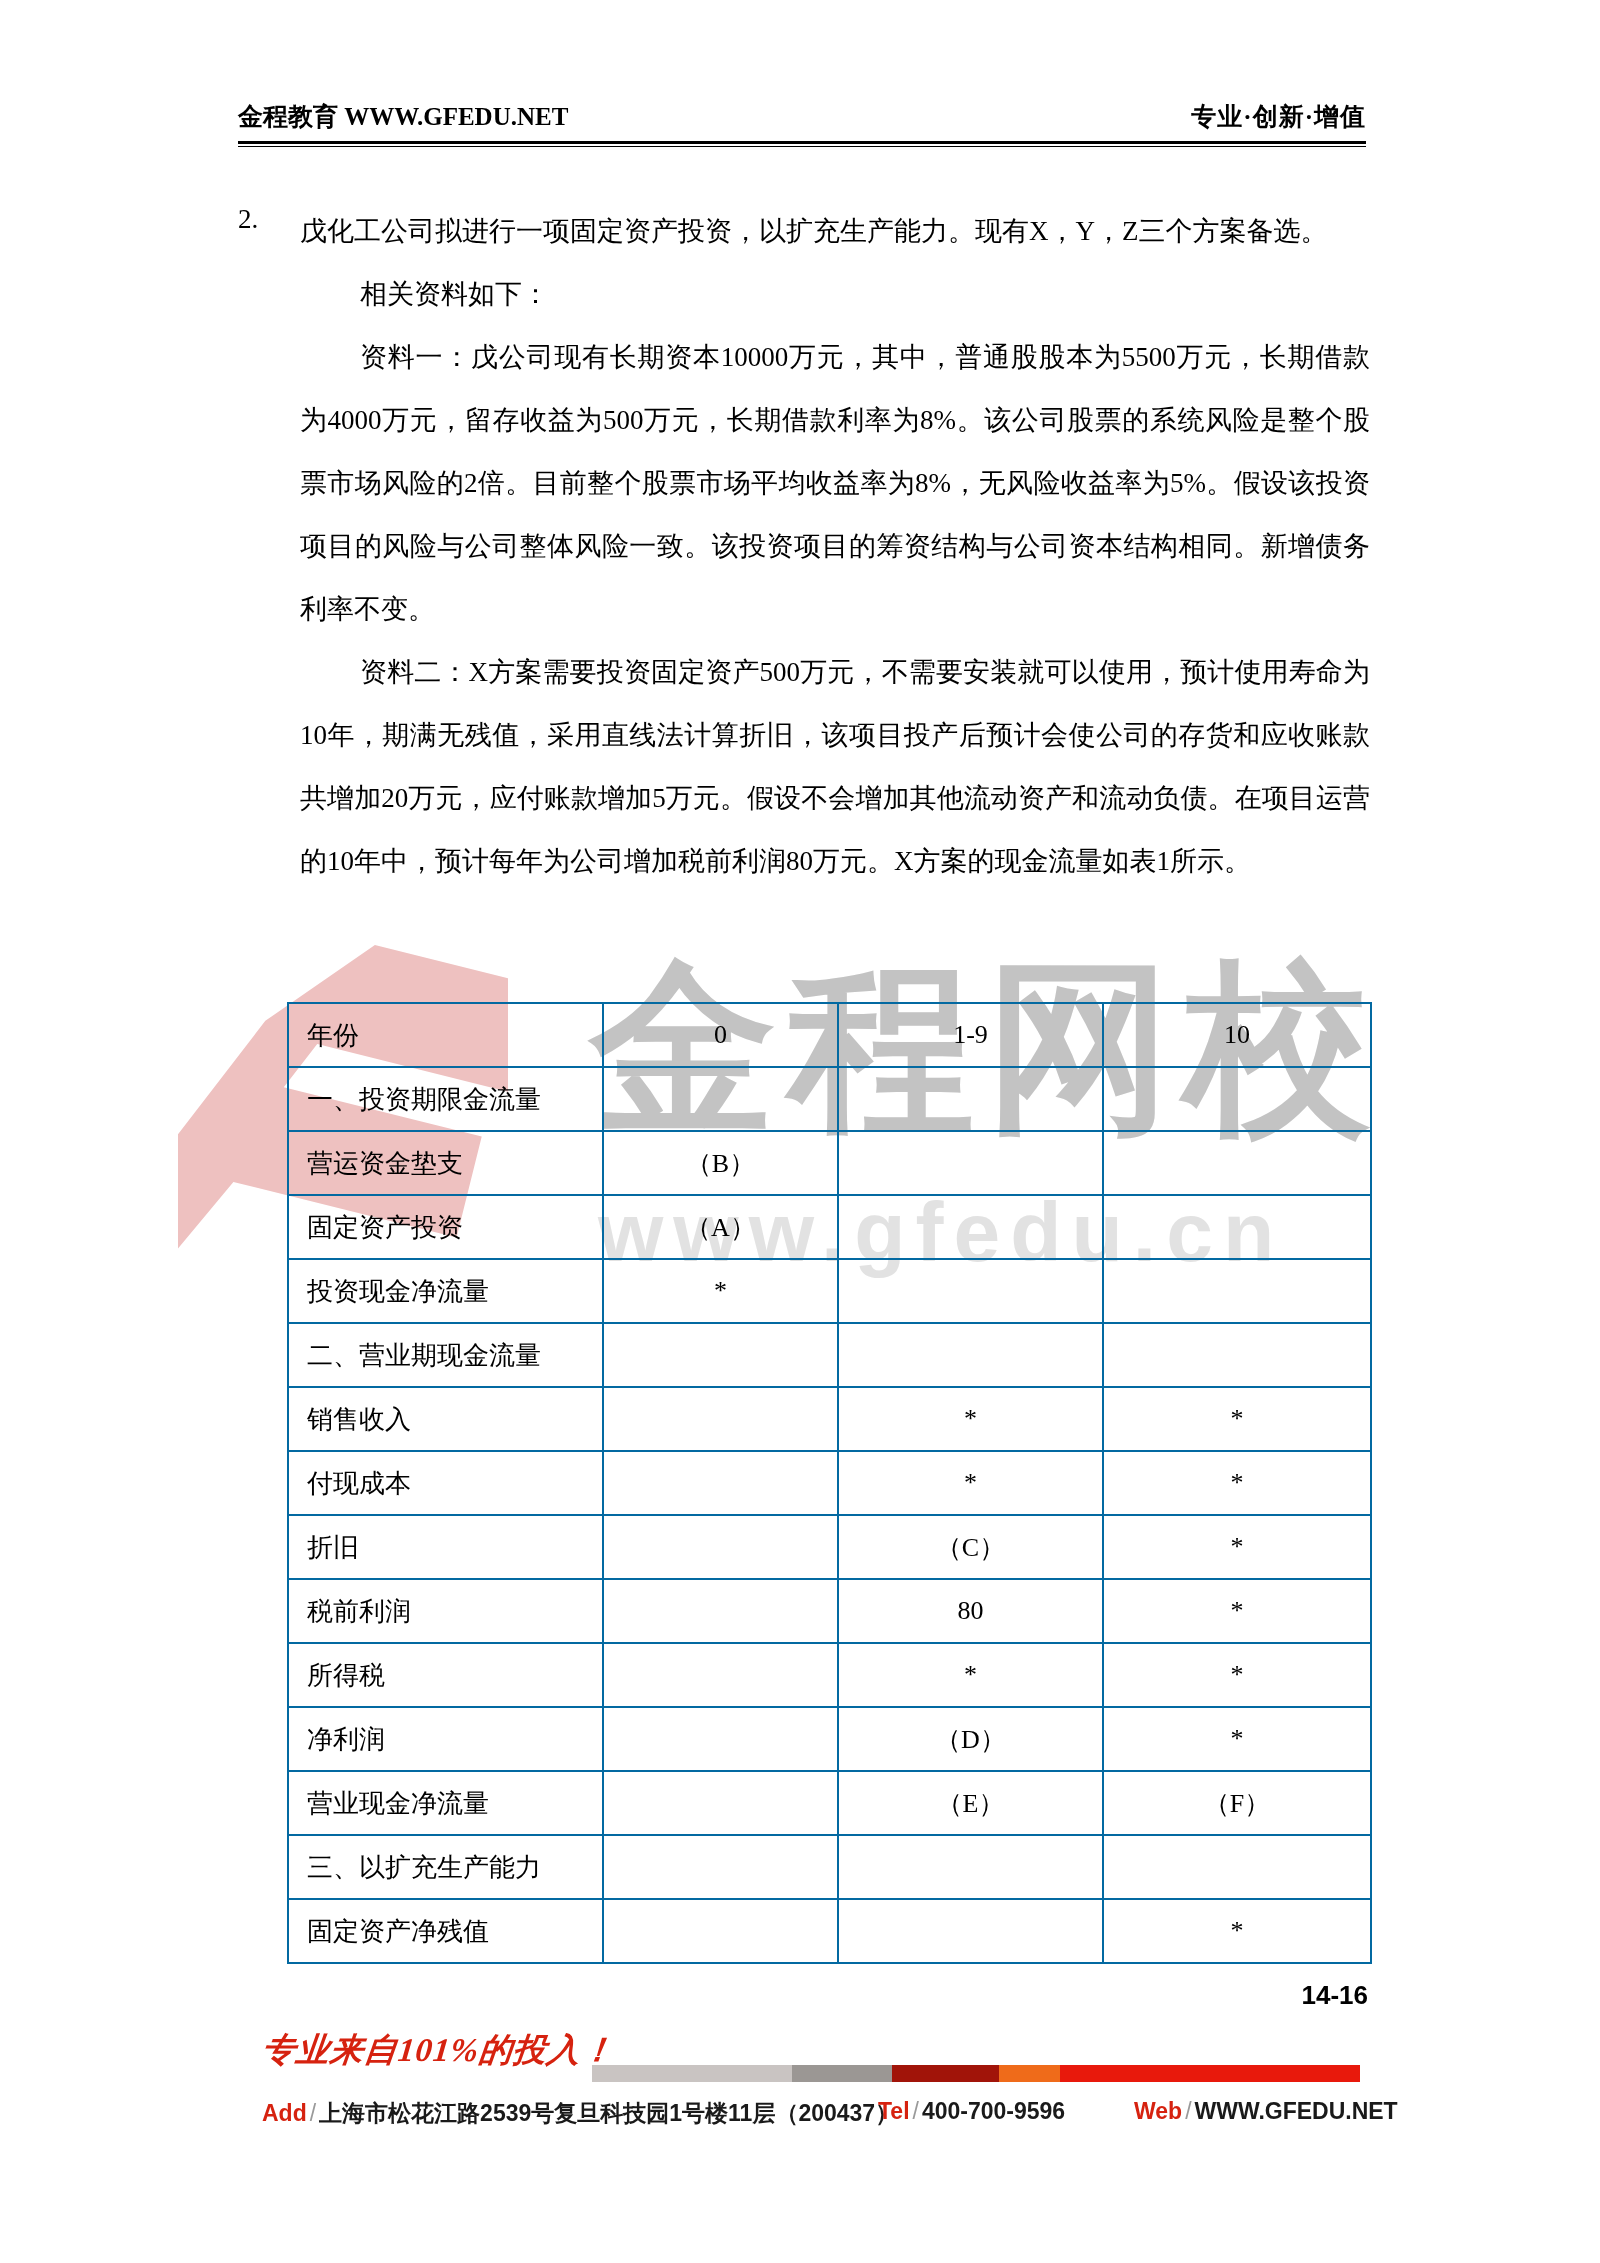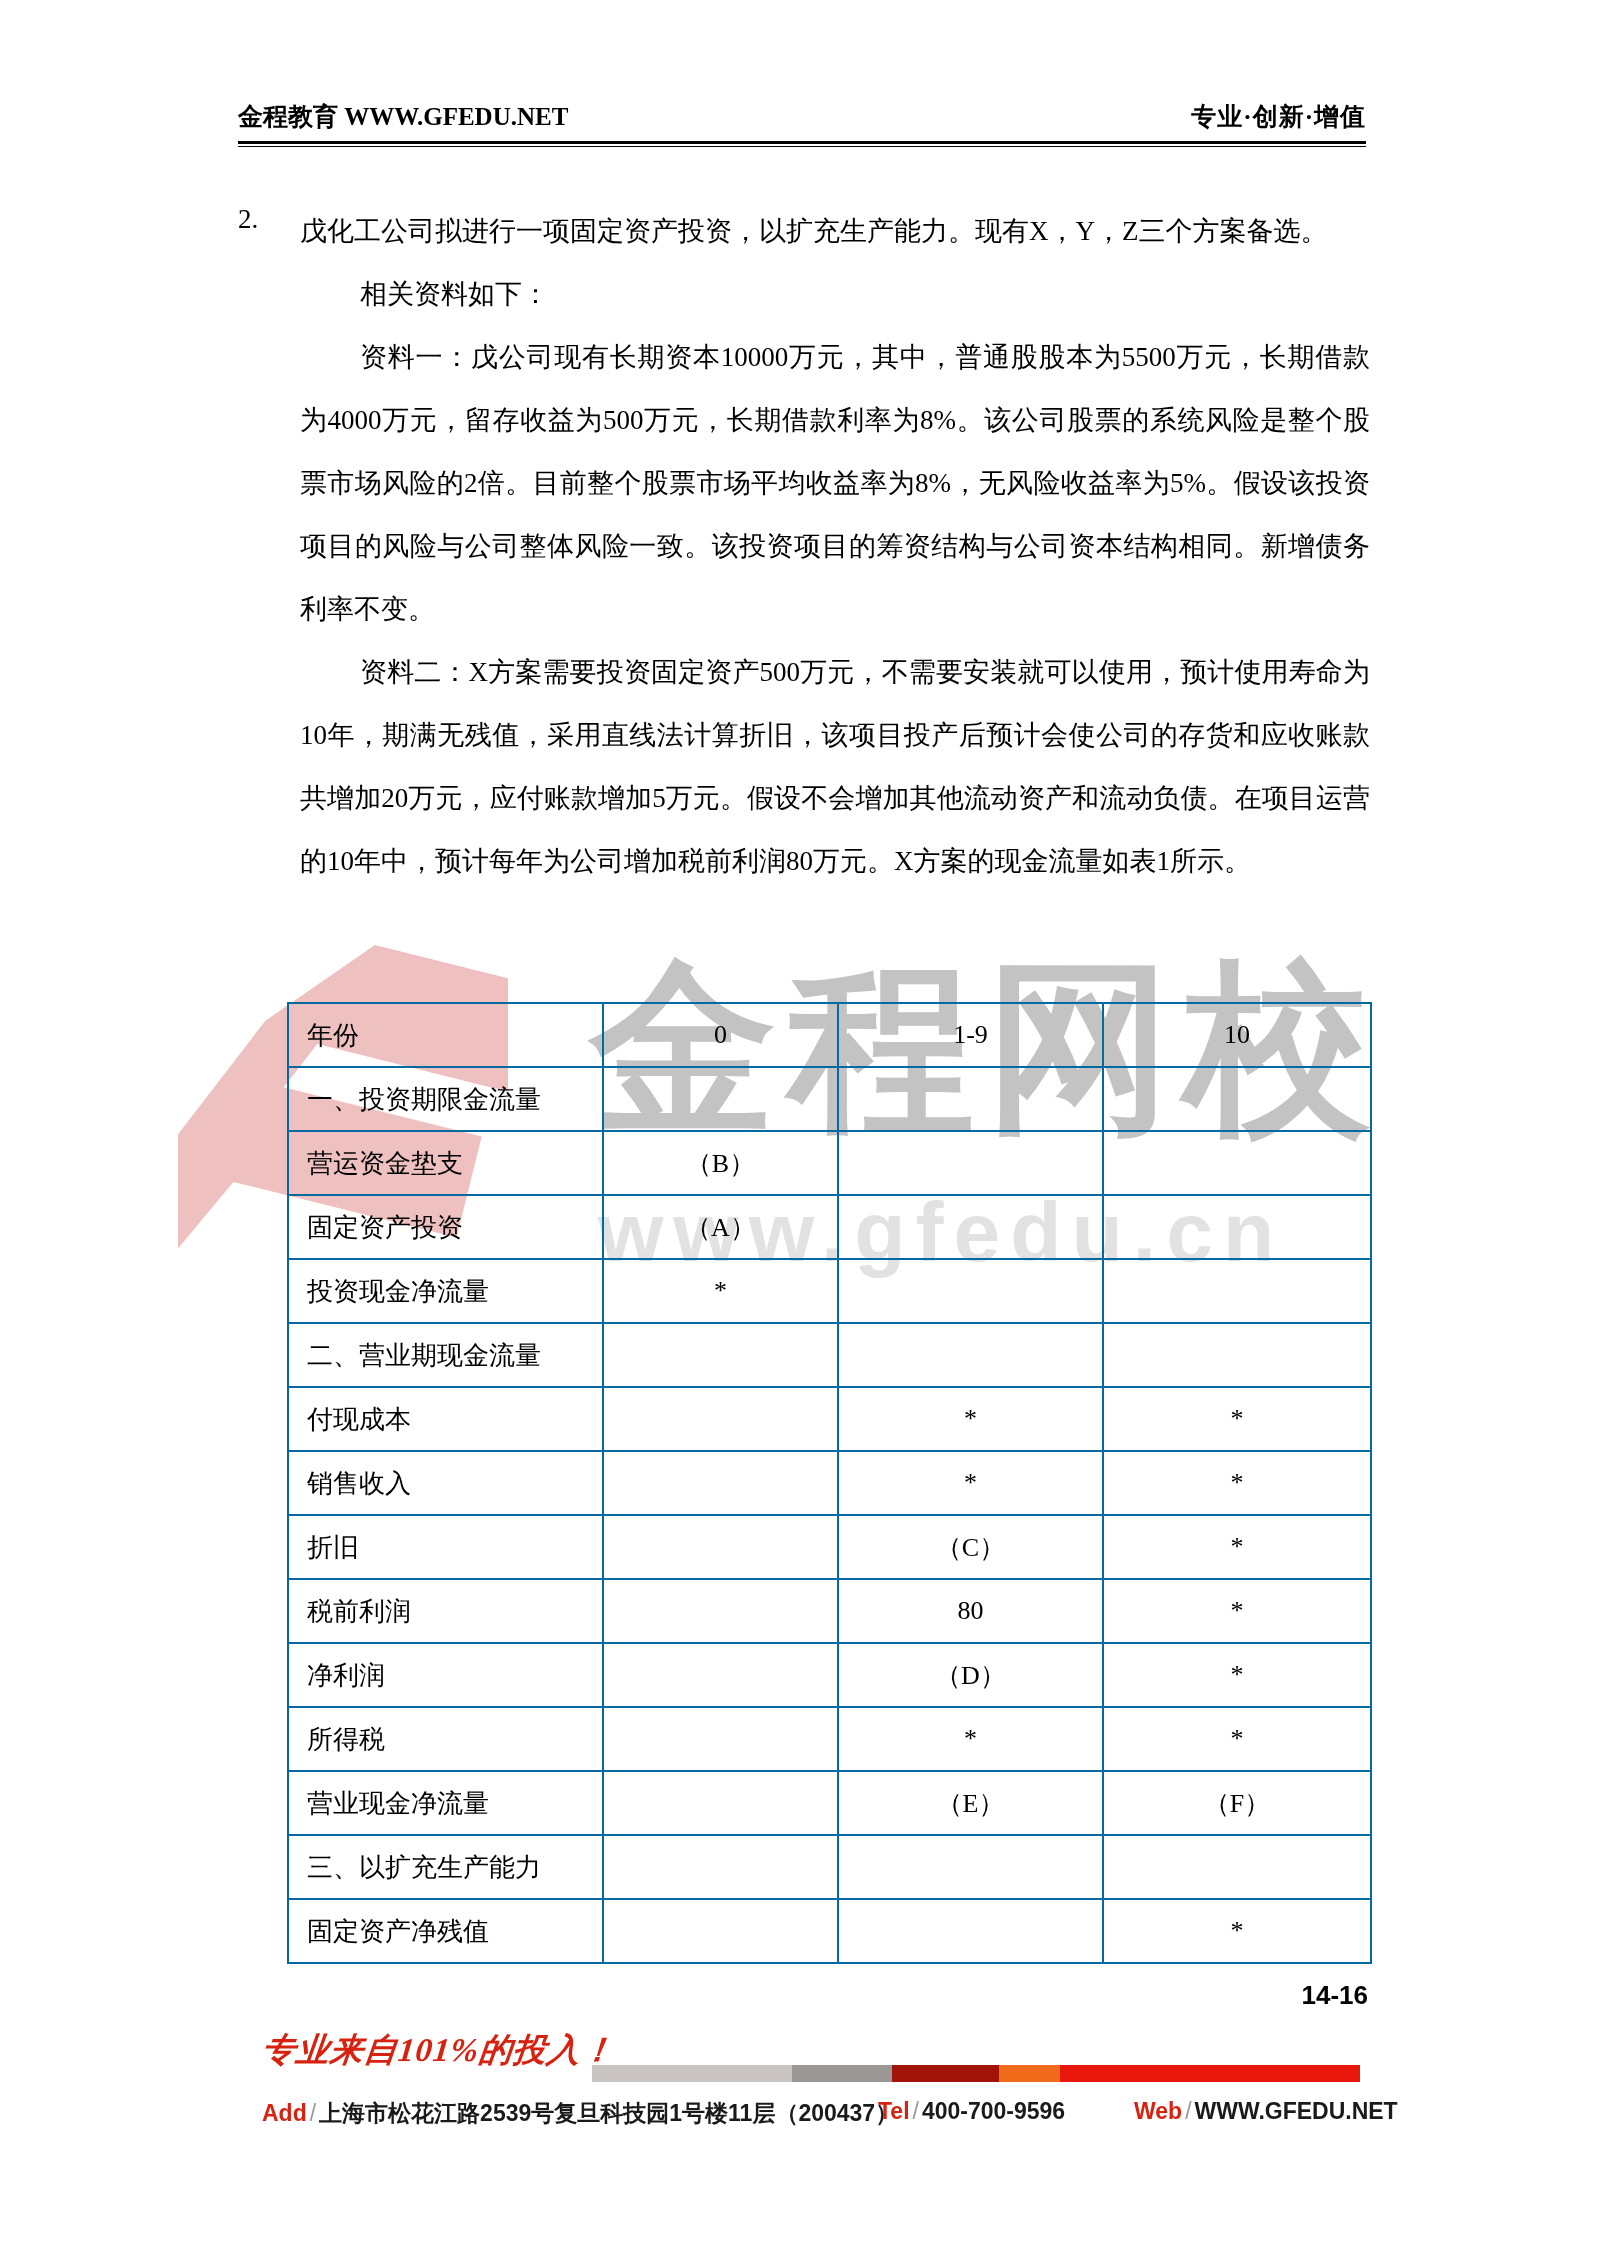--- a/index.html
+++ b/index.html
@@ -291,53 +291,53 @@
           <td class="val"></td>
           <td class="val"></td>
         </tr>
         <tr>
           <td>二、营业期现金流量</td>
           <td class="val"></td>
           <td class="val"></td>
           <td class="val"></td>
         </tr>
         <tr>
+          <td>销售收入</td>
+          <td class="val"></td>
+          <td class="val">*</td>
+          <td class="val">*</td>
+        </tr>
+        <tr>
           <td>付现成本</td>
           <td class="val"></td>
           <td class="val">*</td>
           <td class="val">*</td>
         </tr>
         <tr>
-          <td>销售收入</td>
-          <td class="val"></td>
-          <td class="val">*</td>
-          <td class="val">*</td>
-        </tr>
-        <tr>
           <td>折旧</td>
           <td class="val"></td>
           <td class="val">（C）</td>
           <td class="val">*</td>
         </tr>
         <tr>
           <td>税前利润</td>
           <td class="val"></td>
           <td class="val">80</td>
           <td class="val">*</td>
         </tr>
         <tr>
+          <td>所得税</td>
+          <td class="val"></td>
+          <td class="val">*</td>
+          <td class="val">*</td>
+        </tr>
+        <tr>
           <td>净利润</td>
           <td class="val"></td>
           <td class="val">（D）</td>
-          <td class="val">*</td>
-        </tr>
-        <tr>
-          <td>所得税</td>
-          <td class="val"></td>
-          <td class="val">*</td>
           <td class="val">*</td>
         </tr>
         <tr>
           <td>营业现金净流量</td>
           <td class="val"></td>
           <td class="val">（E）</td>
           <td class="val">（F）</td>
         </tr>
         <tr>
           <td>三、以扩充生产能力</td>

